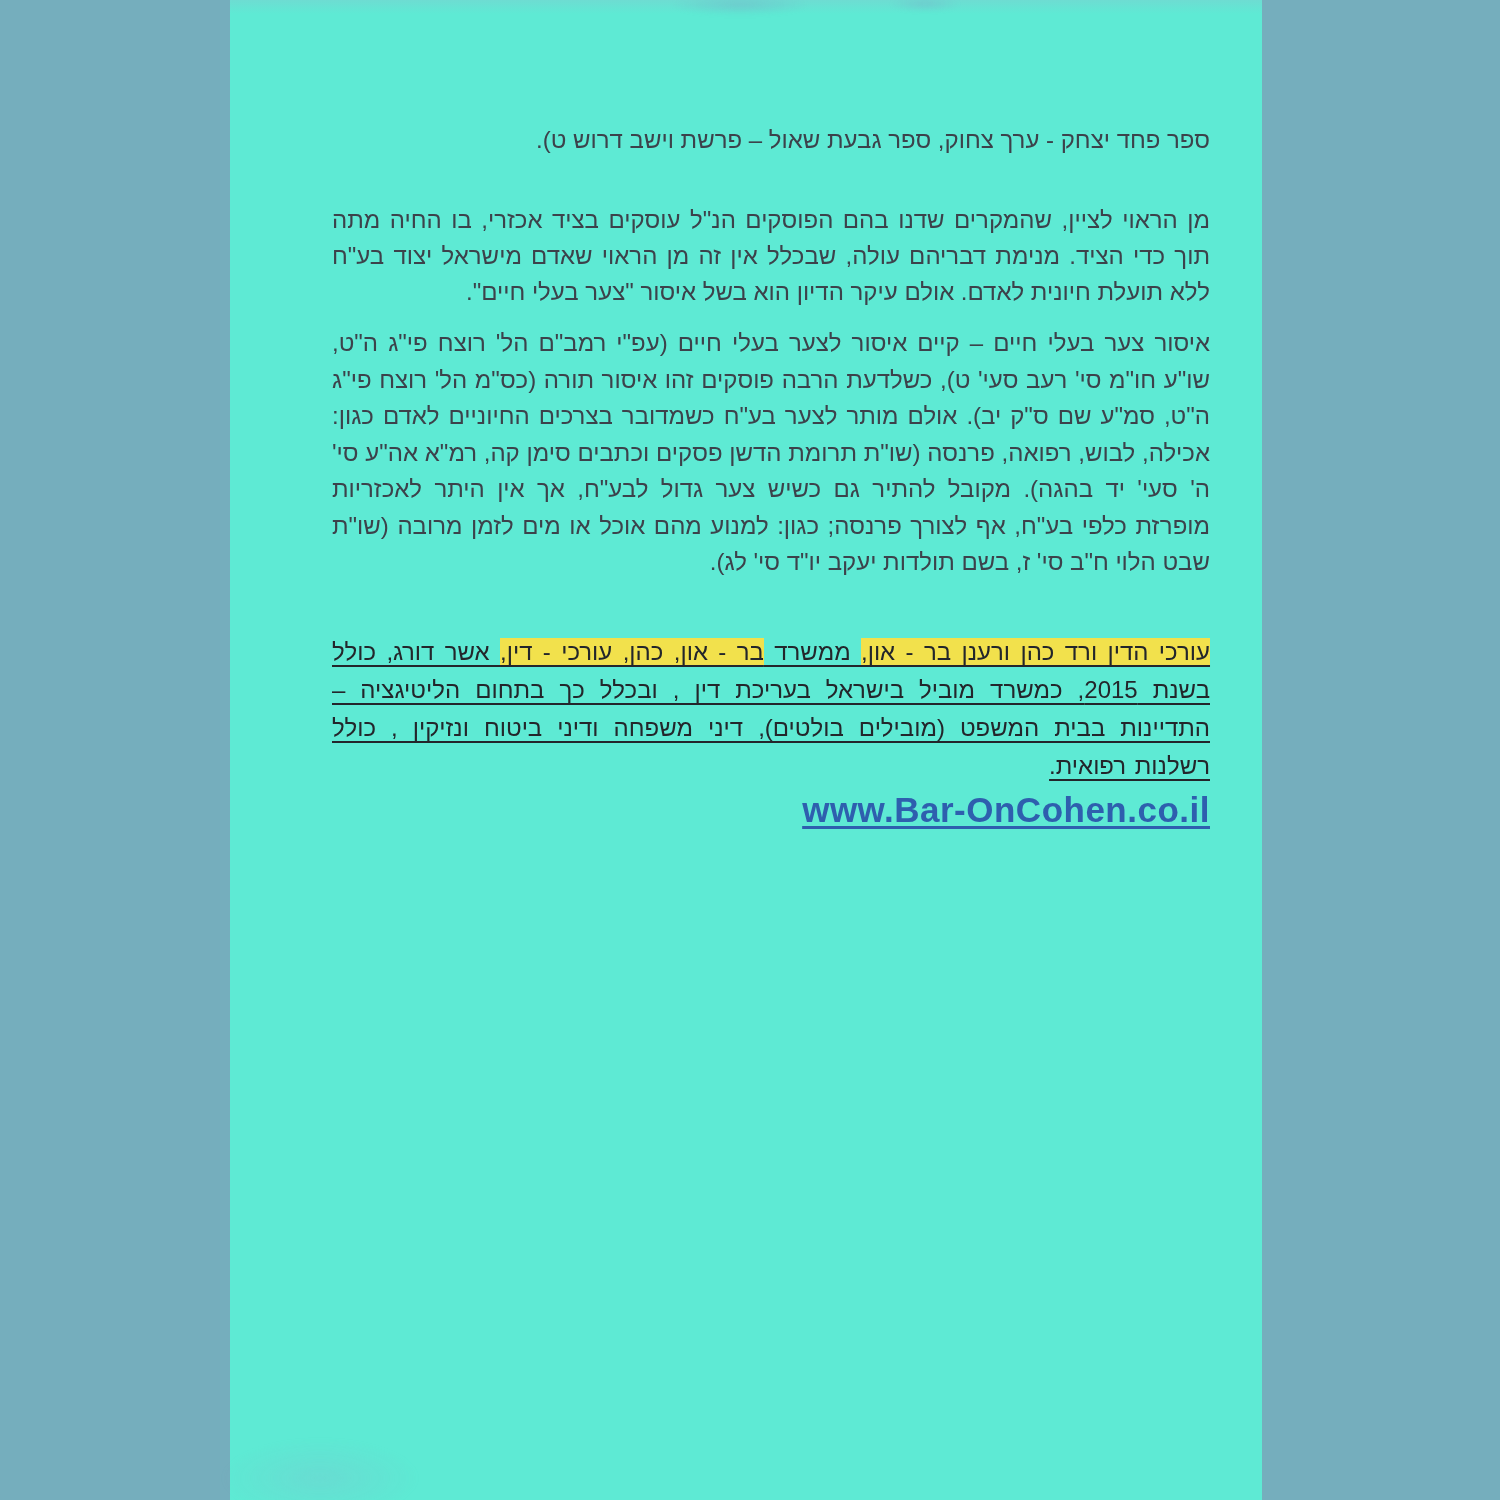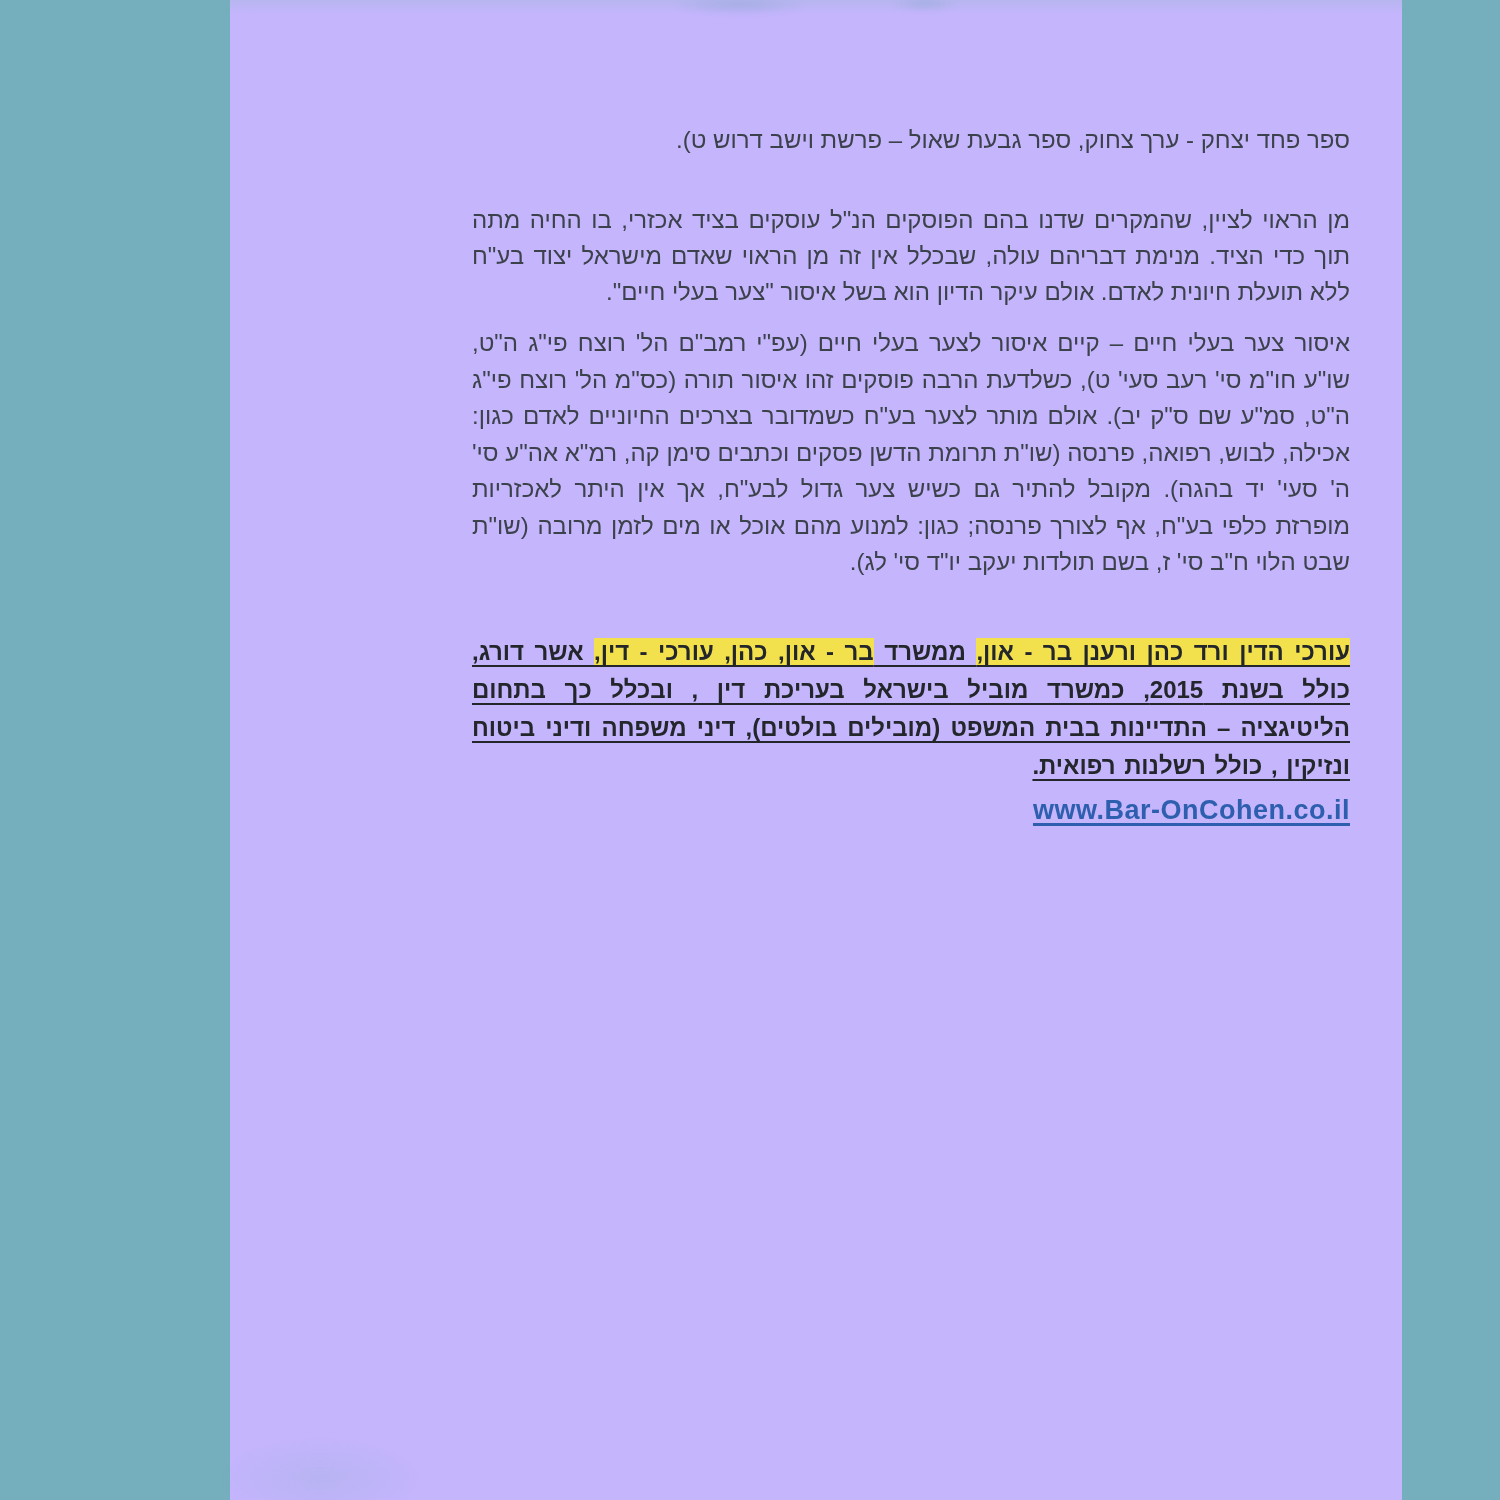--- a/index.html
+++ b/index.html
@@ -11,23 +11,23 @@
     height: 1500px;
     position: relative;
     overflow: hidden;
     background: #75AEBD;
     font-family: "Liberation Sans", "DejaVu Sans", sans-serif;
   }
   .paper {
     position: absolute;
     left: 230px;
     top: 0;
-    width: 1172px;
+    width: 1032px;
     height: 1500px;
-    background: #c4b5fd;
+    background: #5eead4;
   }
   
   .artifact-top {
     position: absolute;
     top: 0; left: 0; right: 0;
     height: 14px;
     background: linear-gradient(to bottom, rgba(150,185,205,0.28), rgba(255,255,255,0));
   }
   .smudge {
     position: absolute;
@@ -57,21 +57,21 @@
     margin-bottom: 44px;
   }
   .p-note {
     margin-bottom: 15px;
   }
   .p-issur {
     line-height: 36.5px;
     margin-bottom: 52px;
   }
   .p-credit {
-    font-weight: bold;
+    font-weight: normal;
     color: #23262B;
     line-height: 38px;
     word-spacing: 2px;
     text-decoration: underline;
     text-decoration-thickness: 2px;
     text-underline-offset: 5px;
   }
   .hl {
     background: #F2E14C;
   }
@@ -79,21 +79,21 @@
     text-align: right;
     line-height: 46px;
     margin-top: 2px;
   }
   .site-link {
     display: inline-block;
     direction: ltr;
     unicode-bidi: embed;
     color: #2E5FAE;
     font-weight: bold;
-    font-size: 27px;
+    font-size: 35px;
     letter-spacing: 0.5px;
     text-decoration: underline;
     text-decoration-thickness: 3px;
     text-underline-offset: 4px;
     cursor: pointer;
   }
 </style>
 </head>
 <body>
 

